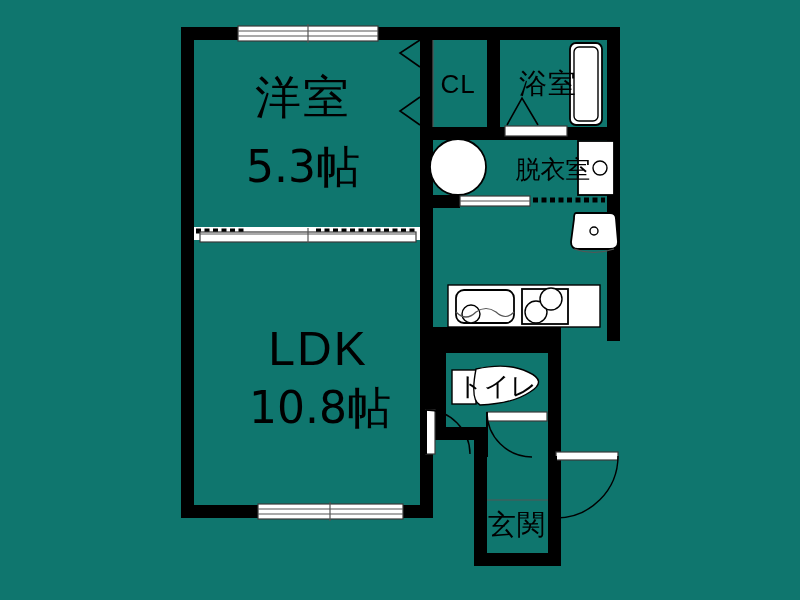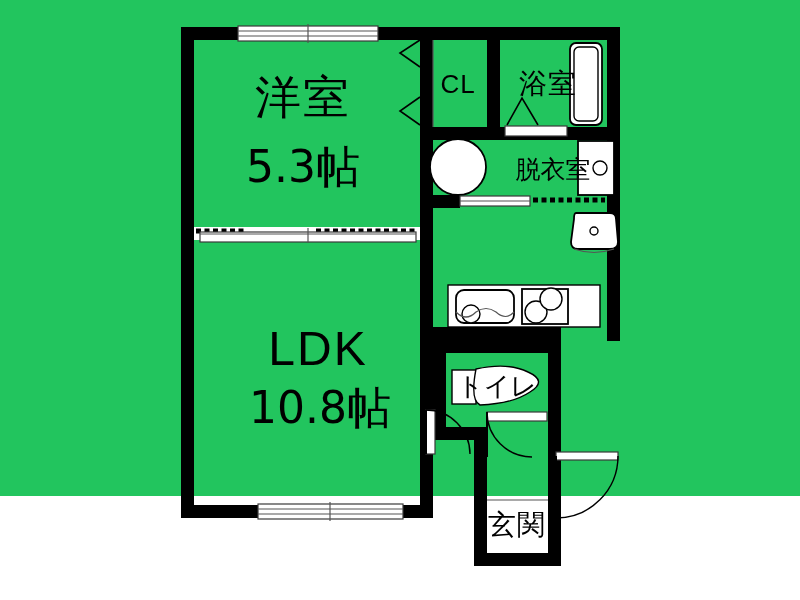--- a/index.html
+++ b/index.html
@@ -9,22 +9,22 @@
   }
   body {
     width: 800px;
     height: 600px;
     font-family: "Liberation Sans", sans-serif;
     overflow: hidden;
   }
   #floorplan-root {
     position: relative;
     width: 800px;
-    height: 496px;
-    background: #22c55e;
+    height: 600px;
+    background: #0f766e;
   }
   svg#plan-svg {
     display: block;
     width: 800px;
     height: 600px;
   }
   .wall { fill: #000000; }
   .thin { fill: none; stroke: #000000; stroke-width: 1.6; }
   .thin2 { fill: none; stroke: #000000; stroke-width: 2; }
   .hair { fill: none; stroke: #555555; stroke-width: 1.2; }

